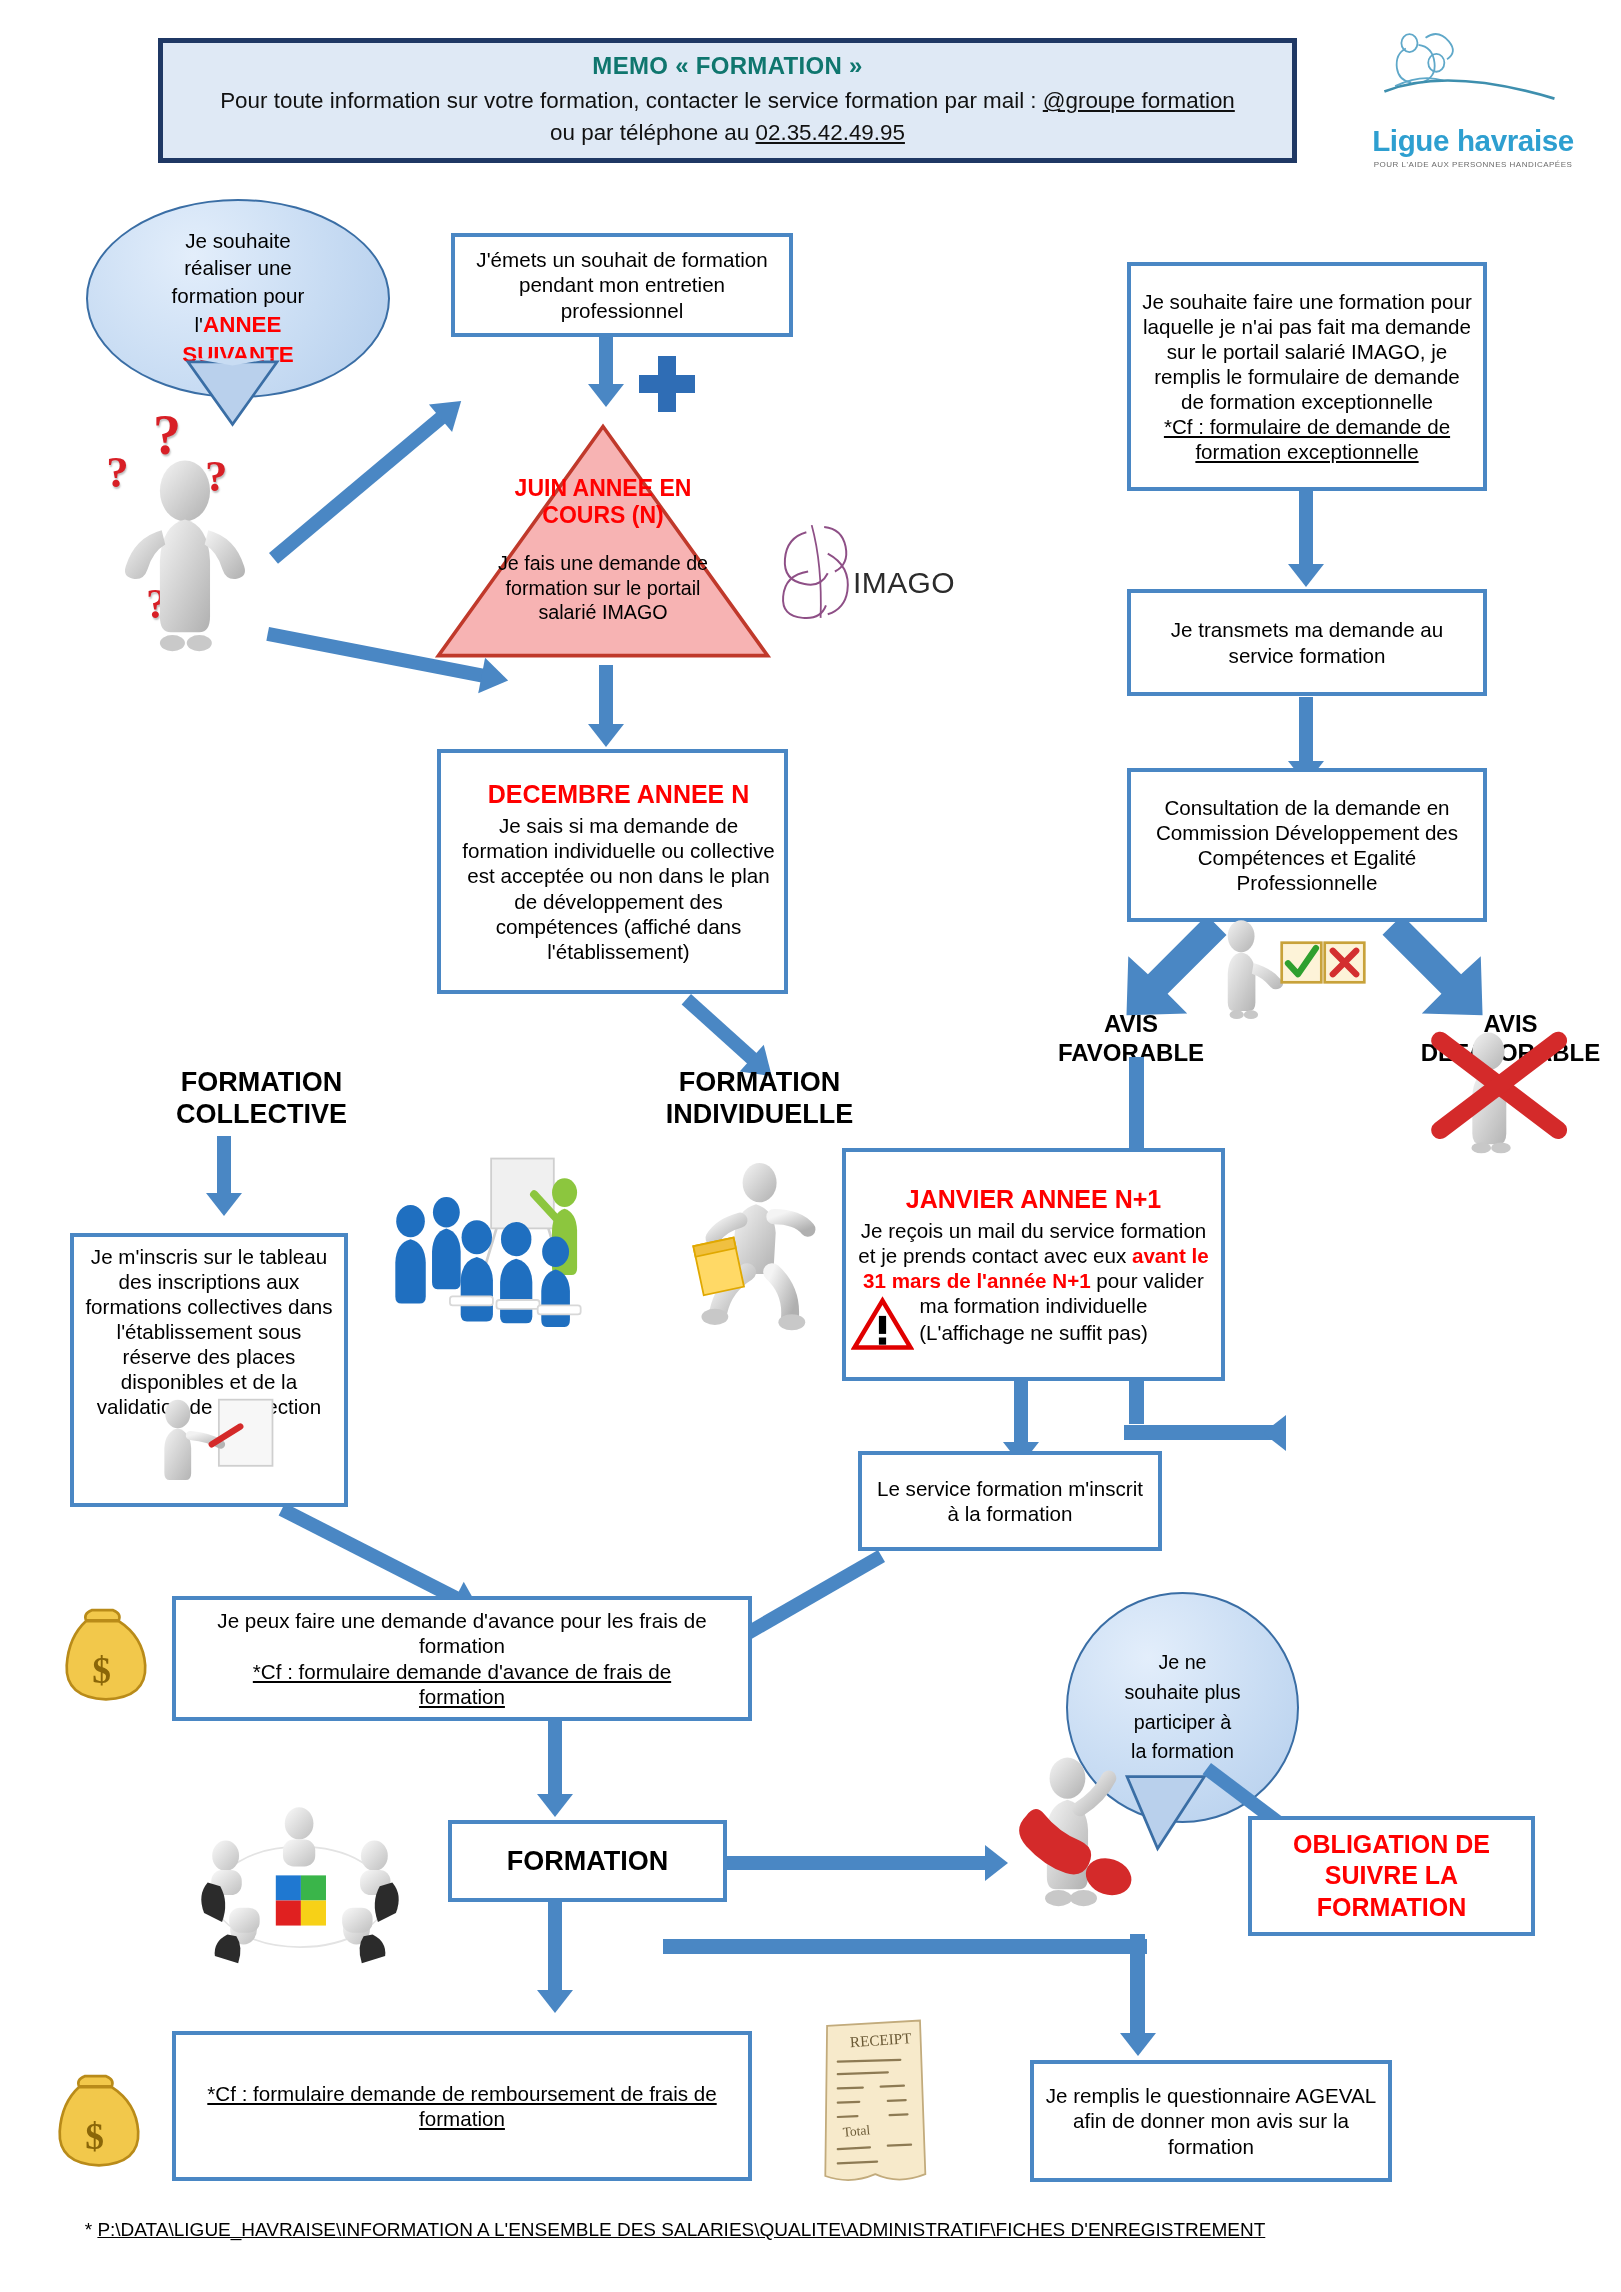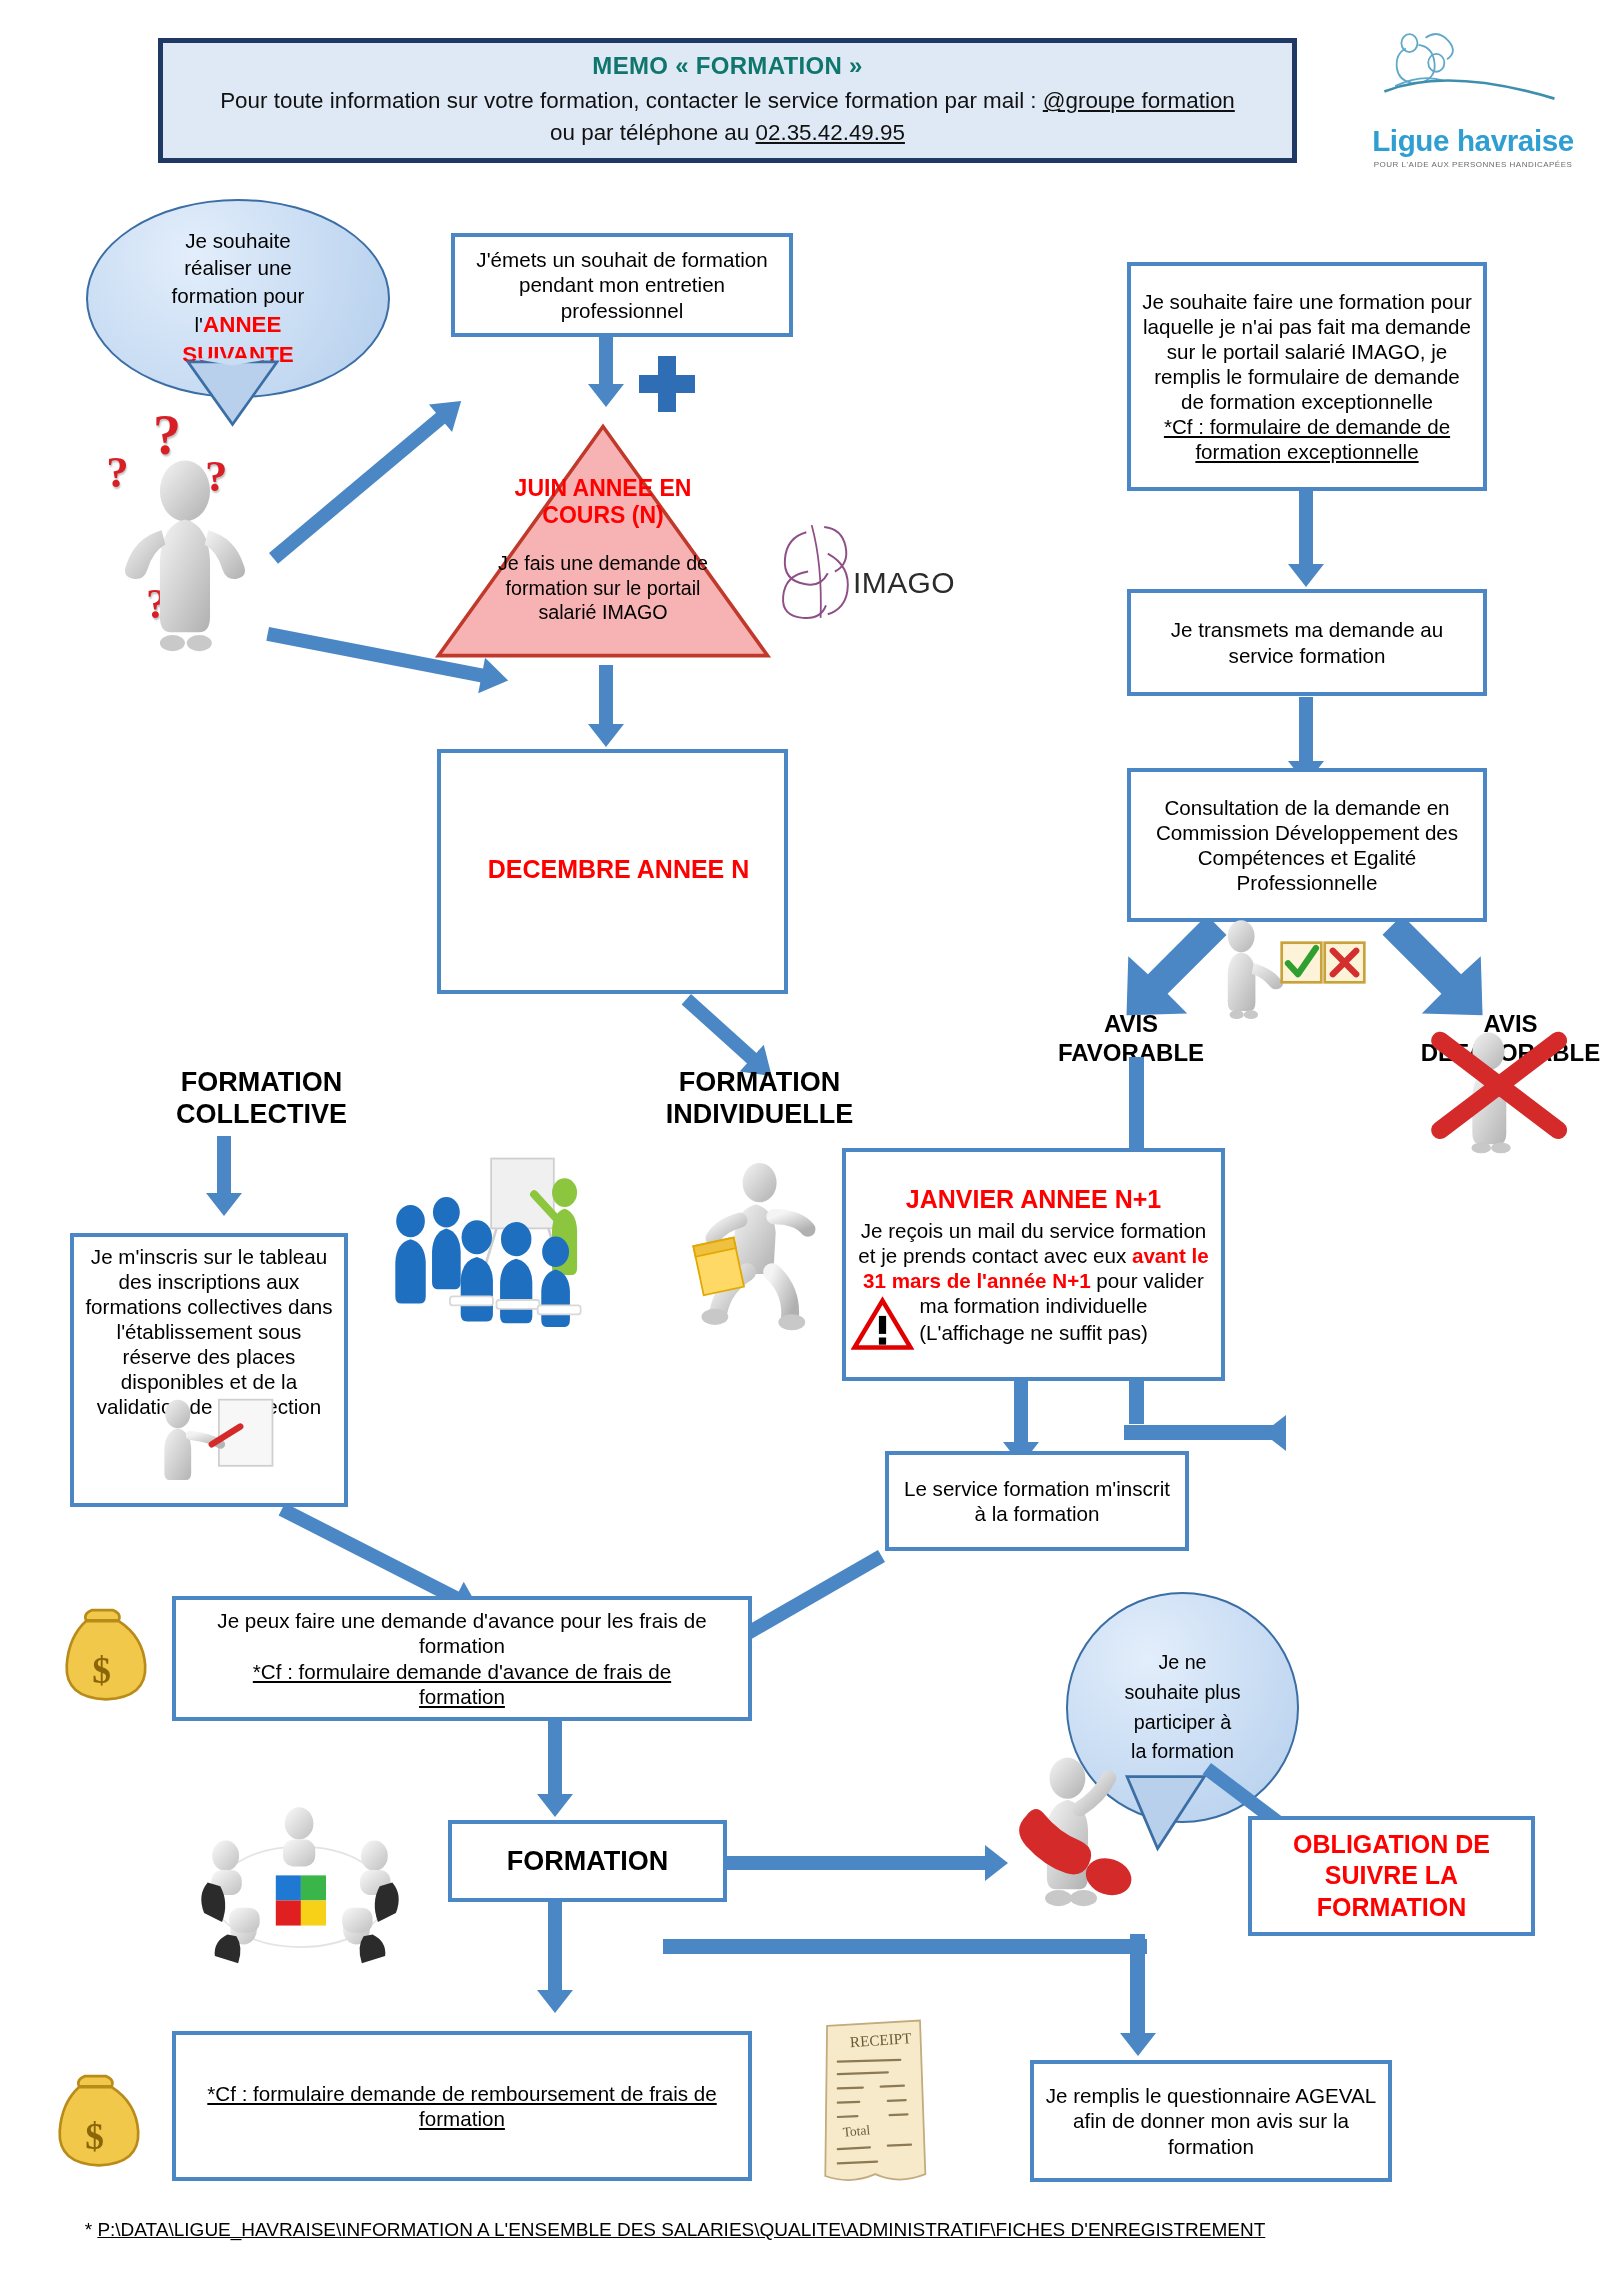--- a/index.html
+++ b/index.html
@@ -222,20 +222,21 @@
   <div class="imago-txt" style="left:853px;top:566px;">IMAGO</div>
 
   <div class="ar" style="left:588px;top:665px;width:36px;height:84px;">
     <div class="shaft" style="left:10.7px;top:0;width:14.3px;height:61px;"></div>
     <div class="head hd-down" style="left:0;top:59px;"></div>
   </div>
 
   <div class="box" style="left:437px;top:749px;width:351px;height:245px;font-size:20.6px;padding-left:21px;">
     <div class="inner">
       <div class="redb" style="font-size:25px;margin-bottom:3.6px;">DECEMBRE ANNEE N</div>
+      <div>Je sais si ma demande de formation individuelle ou collective est acceptée ou non dans le plan de développement des compétences (affiché dans l'établissement)</div>
     </div>
   </div>
 
   <div class="box" style="left:1127px;top:262px;width:360px;height:229px;font-size:20.6px;">
     <div class="inner">
       <div>Je souhaite faire une formation pour laquelle je n'ai pas fait ma demande sur le portail salarié IMAGO, je remplis le formulaire de demande de formation exceptionnelle</div>
       <div class="u">*Cf : formulaire de demande de</div>
       <div class="u">formation exceptionnelle</div>
     </div>
   </div>
@@ -438,21 +439,21 @@
         <rect x="31" y="46" width="8" height="8" fill="#000"></rect>
       </svg>
     </div>
   </div>
 
   <div class="ar" style="left:1003px;top:1381px;width:36px;height:86px;">
     <div class="shaft" style="left:10.7px;top:0;width:14.3px;height:63px;"></div>
     <div class="head hd-down" style="left:0;top:61px;"></div>
   </div>
 
-  <div class="box" style="left:885px;top:1451px;width:304px;height:100px;font-size:20.6px;">
+  <div class="box" style="left:858px;top:1451px;width:304px;height:100px;font-size:20.6px;">
     <div class="inner">Le service formation m'inscrit à la formation</div>
   </div>
 
   <div class="diag" style="left:885px;top:1562px;width:251px;transform:rotate(150deg);">
     <div class="db" style="width:215px;"></div>
     <div class="dh" style="left:213px;"></div>
   </div>
 
   <div class="diag" style="left:285px;top:1503px;width:233px;transform:rotate(27deg);">
     <div class="db" style="width:197px;"></div>

